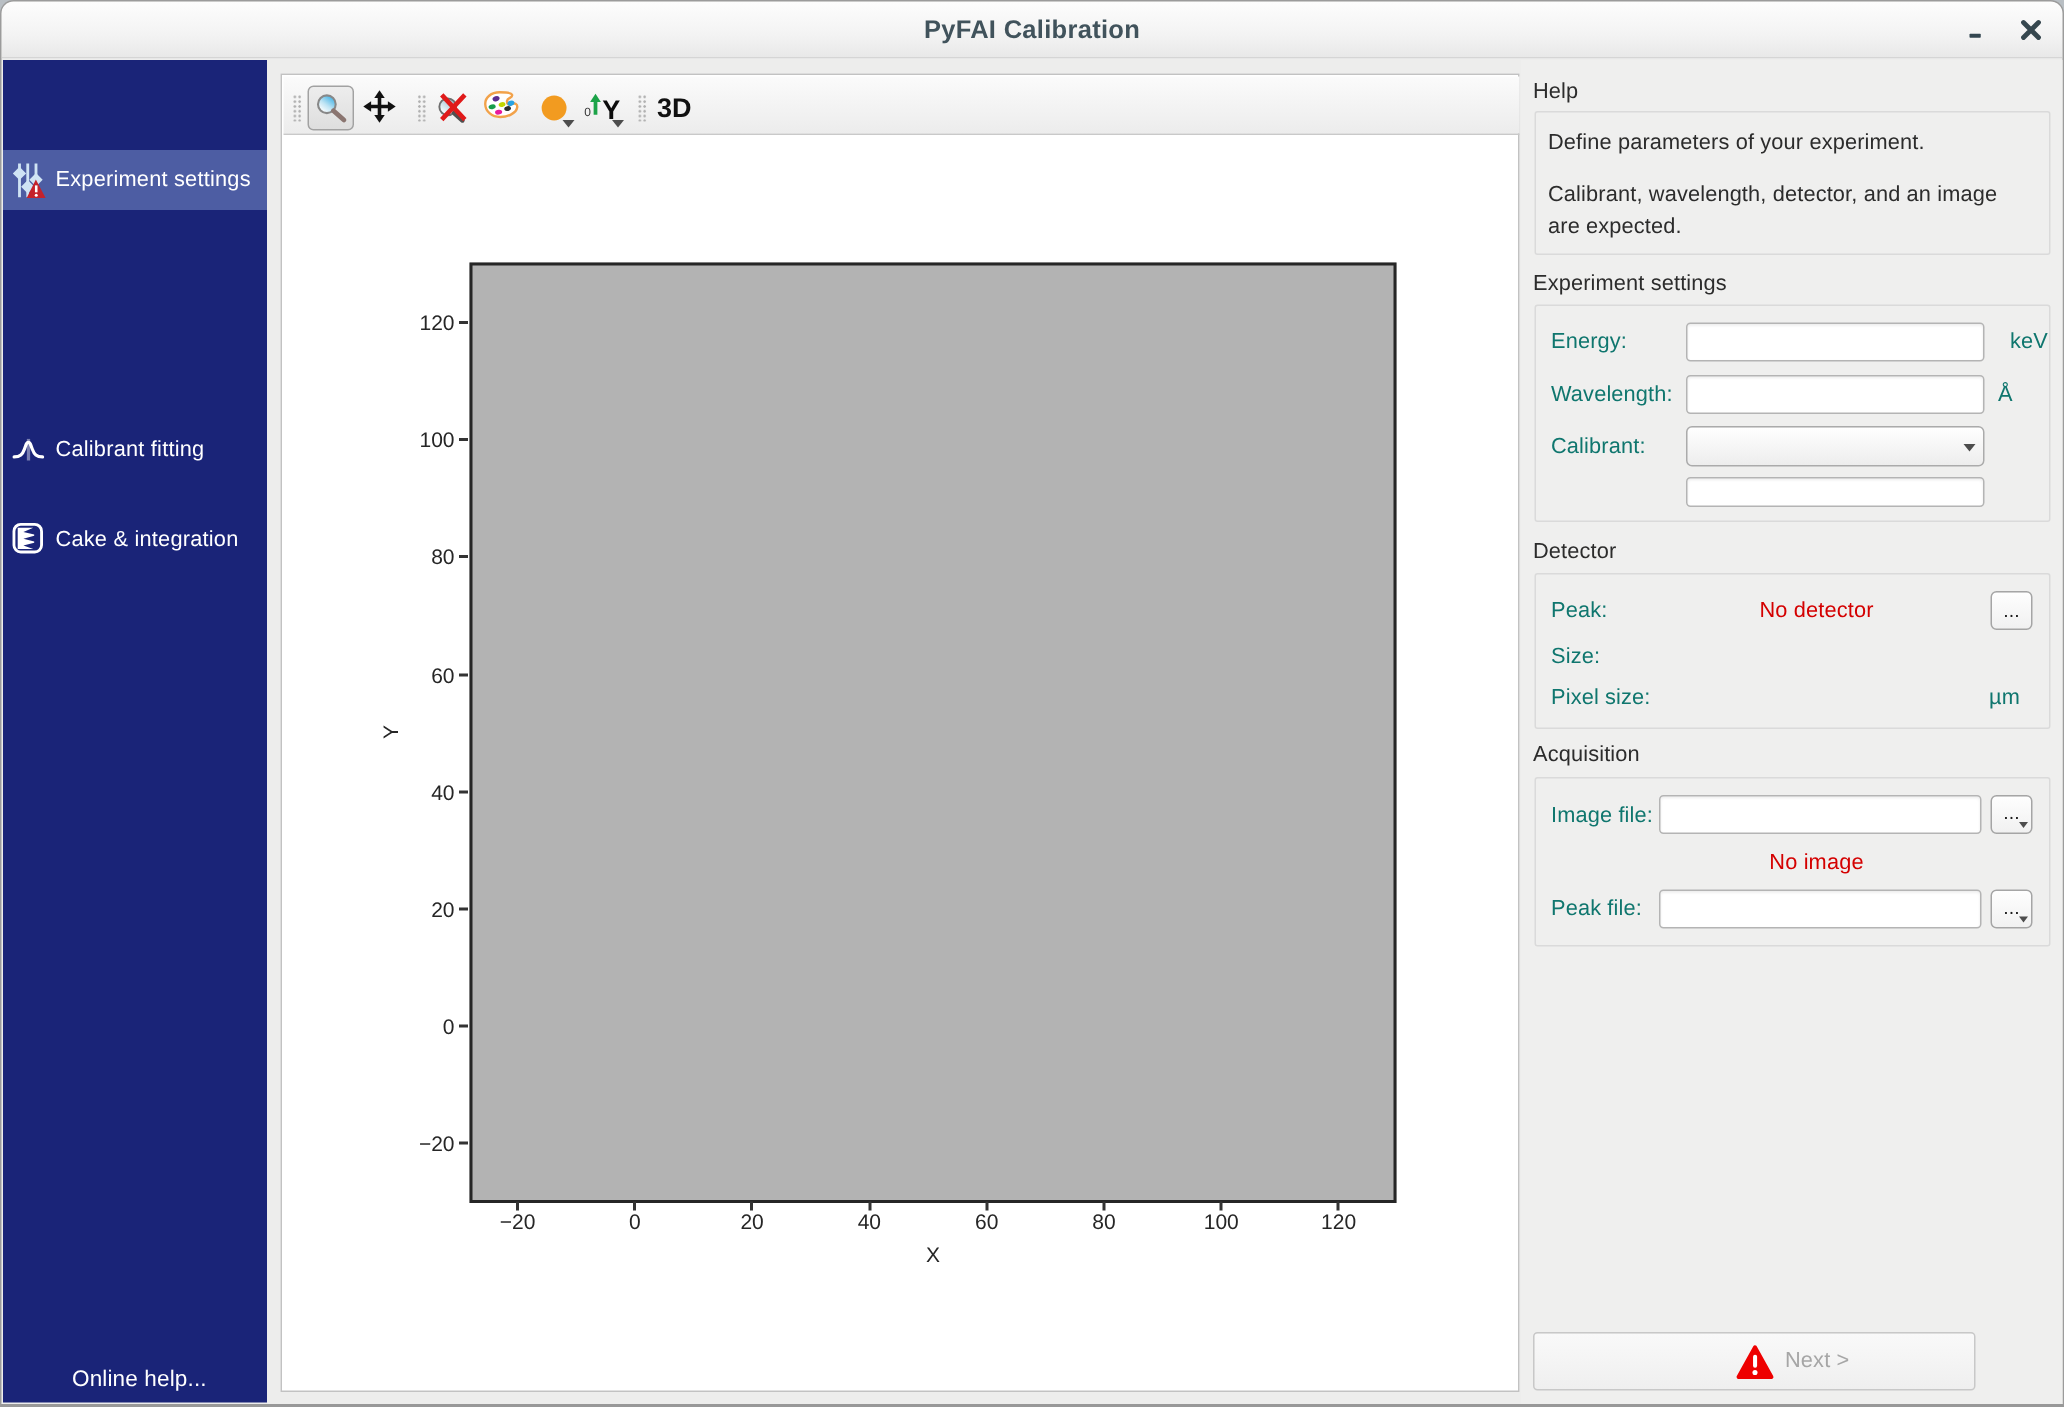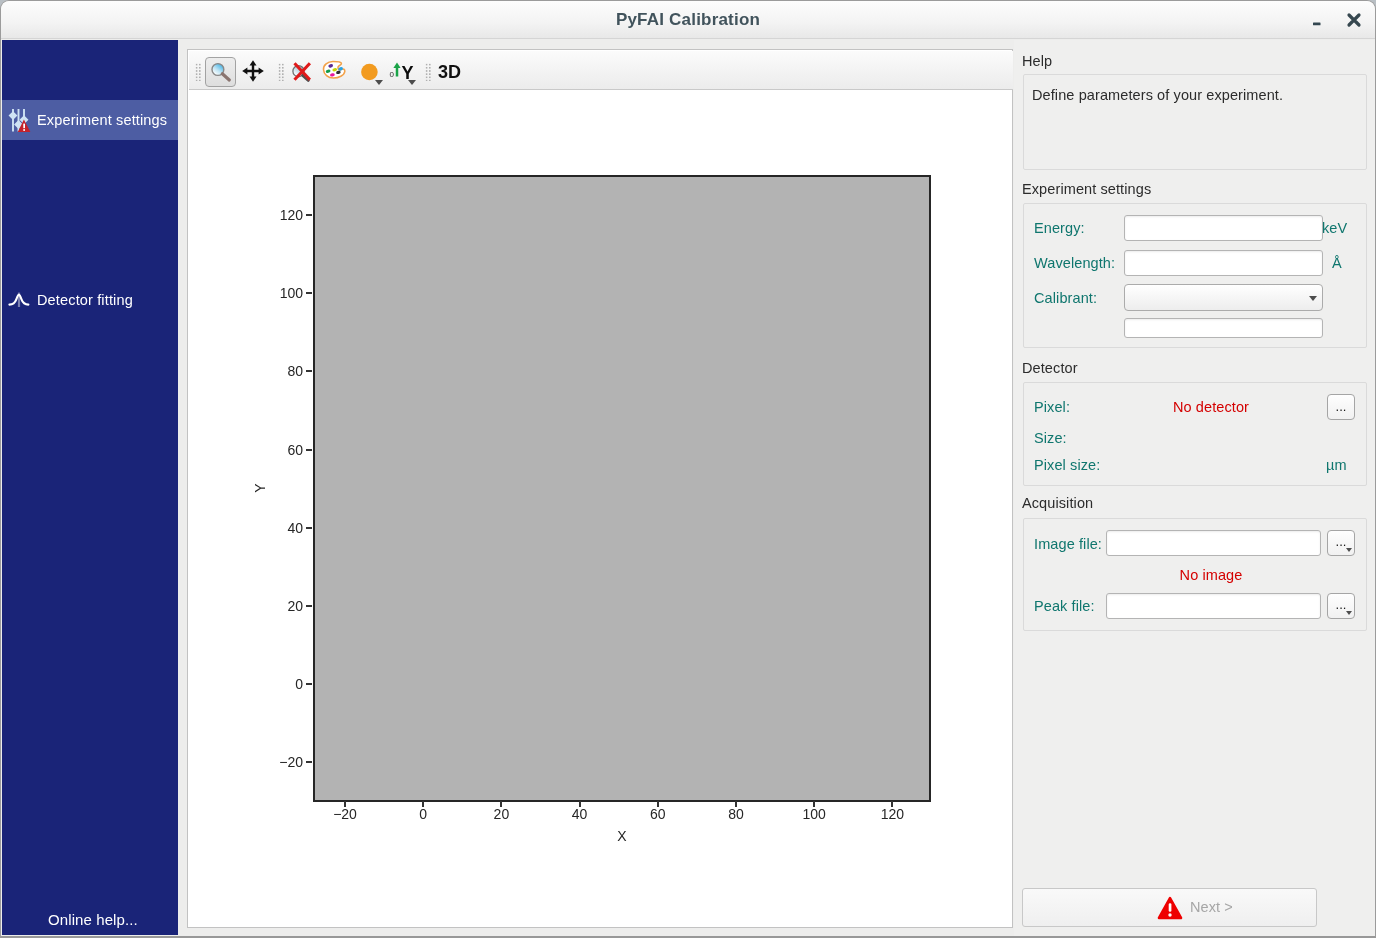--- a/index.html
+++ b/index.html
@@ -93,21 +93,28 @@
         <rect x="18.3" y="16.6" width="1.7" height="4.6" fill="#fff"></rect>
         <circle cx="19.15" cy="23.1" r="1" fill="#fff"></circle>
       </svg>
       <div class="lbl">Experiment settings</div>
     </div>
     <div class="navitem" style="top:240px;">
       <svg width="27" height="27" viewBox="0 0 27 27">
         <rect x="12.9" y="5.6" width="2.2" height="14.4" fill="rgba(255,255,255,0.42)"></rect>
         <path d="M4.4 17.6 C 8.5 17.6, 10 16, 11.3 12.4 C 12.6 8.6, 12.9 7.9, 13.9 7.9 C 14.9 7.9, 15.2 8.6, 16.5 12.4 C 17.8 16, 19.3 17.6, 23.4 17.6" fill="none" stroke="#fff" stroke-width="2.1" stroke-linecap="round"></path>
       </svg>
-      <div class="lbl">Detector fitting</div>
+      <div class="lbl">Calibrant fitting</div>
+    </div>
+    <div class="navitem" style="top:300px;">
+      <svg width="27" height="27" viewBox="0 0 27 27">
+        <rect x="4.3" y="2.6" width="18.4" height="18.4" rx="4.5" fill="none" stroke="#fff" stroke-width="1.9"></rect>
+        <path d="M6.8 4.9 h10.4 l-6.6 2.7 7.2 1.8 v0.8 l-7.2 1.9 7.2 1.9 v0.8 l-7.2 1.9 6.6 2.3 H6.8 z" fill="#fff"></path>
+      </svg>
+      <div class="lbl">Cake &amp; integration</div>
     </div>
     <div id="onlinehelp">Online help...</div>
   </div>
 
   <div id="panel">
     <div id="toolbar">
       <div class="handle" style="left:5.5px;"></div>
       <div class="tbtn" id="zoombtn" style="left:16px; width:31px;">
         <svg width="26" height="26" viewBox="0 0 26 26">
           <defs>
@@ -182,37 +189,38 @@
   </div>
 
   <div id="plot"></div>
   <div id="xaxis">X</div>
   <div id="yaxis">Y</div>
 
   <div id="rp">
     <div class="rlabel" style="top:13px;">Help</div>
     <div class="gbox" style="top:34px; height:96px;">
       <div style="position:absolute; left:8px; top:11.5px; font-size:14.5px; color:#2c2c2c; letter-spacing:0.1px;">Define parameters of your experiment.</div>
+      <div style="position:absolute; left:8px; top:45px; font-size:14.5px; color:#2c2c2c; line-height:21px; letter-spacing:0.1px;">Calibrant, wavelength, detector, and an image<br>are expected.</div>
     </div>
     <div class="rlabel" style="top:140.5px;">Experiment settings</div>
     <div class="gbox" style="top:163px; height:145px;"></div>
     <div class="flabel" style="left:20px; top:179.5px;">Energy:</div>
     <div class="entry" style="left:110px; top:175px; width:199px; height:26px;"></div>
-    <div class="flabel" style="left:308px; top:179.5px;text-align:right;">keV</div>
+    <div class="flabel" style="left:326px; top:179.5px;text-align:right;">keV</div>
     <div class="flabel" style="left:20px; top:214.5px;">Wavelength:</div>
     <div class="entry" style="left:110px; top:210px; width:199px; height:26px;"></div>
     <div class="flabel" style="left:318px; top:214.5px;">Å</div>
     <div class="flabel" style="left:20px; top:249.5px;">Calibrant:</div>
     <div id="combo" style="left:110px; top:244px; width:199px; height:27px;">
       <div class="dd" style="left:184px; top:11px;"></div>
     </div>
     <div class="entry" style="left:110px; top:278px; width:199px; height:20px;"></div>
     <div class="rlabel" style="top:320px;">Detector</div>
     <div class="gbox" style="top:342px; height:104px;"></div>
-    <div class="flabel" style="left:20px; top:358.5px;">Pixel:</div>
+    <div class="flabel" style="left:20px; top:358.5px;">Peak:</div>
     <div class="redtext" style="left:16px; top:358.5px; width:362px; text-align:center;">No detector</div>
     <div class="btn" style="left:313px; top:354px; width:28px; height:26px; text-align:center; line-height:24px; font-size:13px;">...</div>
     <div class="flabel" style="left:20px; top:389.5px;">Size:</div>
     <div class="flabel" style="left:20px; top:416.5px;">Pixel size:</div>
     <div class="flabel" style="left:312px; top:416.5px;">µm</div>
     <div class="rlabel" style="top:455px;">Acquisition</div>
     <div class="gbox" style="top:478px; height:113px;"></div>
     <div class="flabel" style="left:20px; top:495.5px;">Image file:</div>
     <div class="entry" style="left:92px; top:490px; width:215px; height:26px;"></div>
     <div class="btn" style="left:313px; top:490px; width:28px; height:26px; text-align:center; line-height:22px; font-size:13px;">...<div class="dd" style="left:18px; top:17px; border-left-width:3px; border-right-width:3px; border-top-width:4px;"></div></div>

